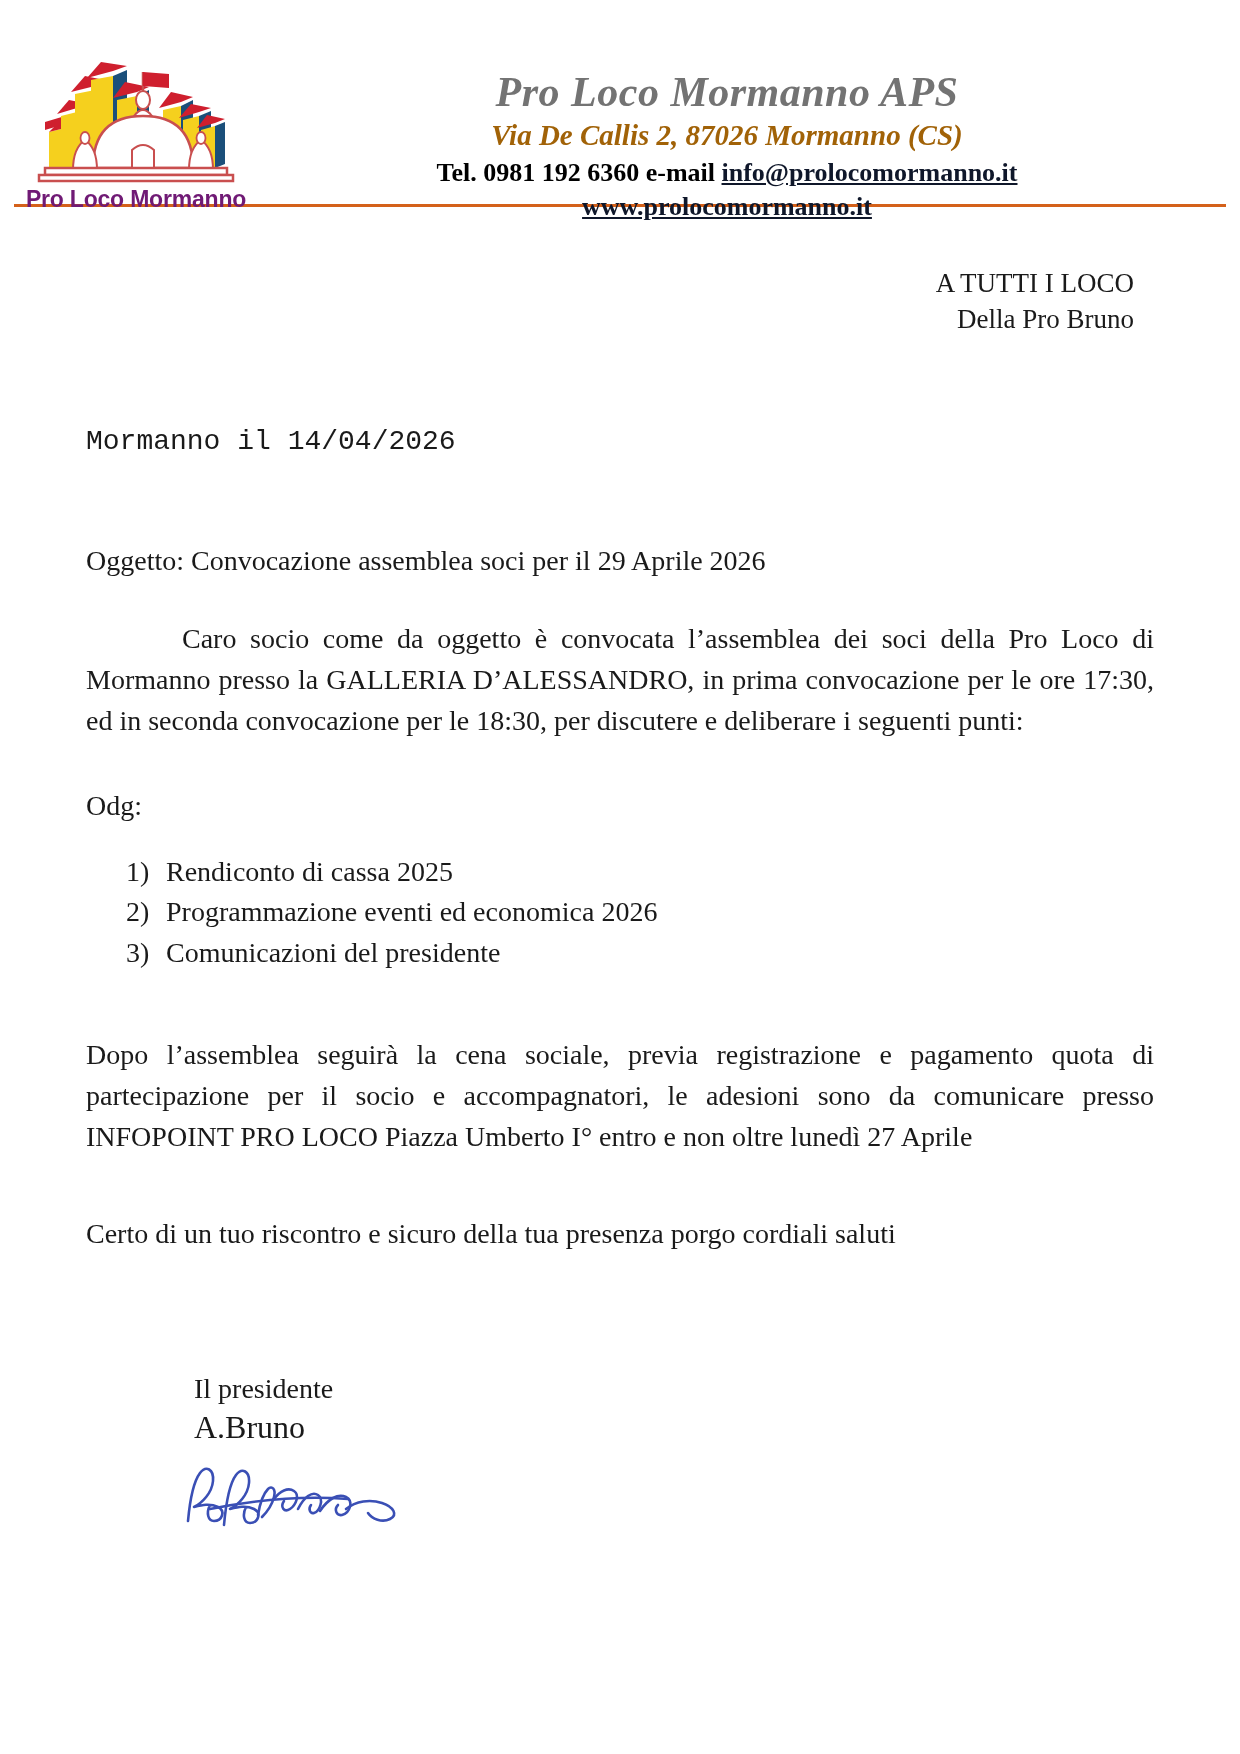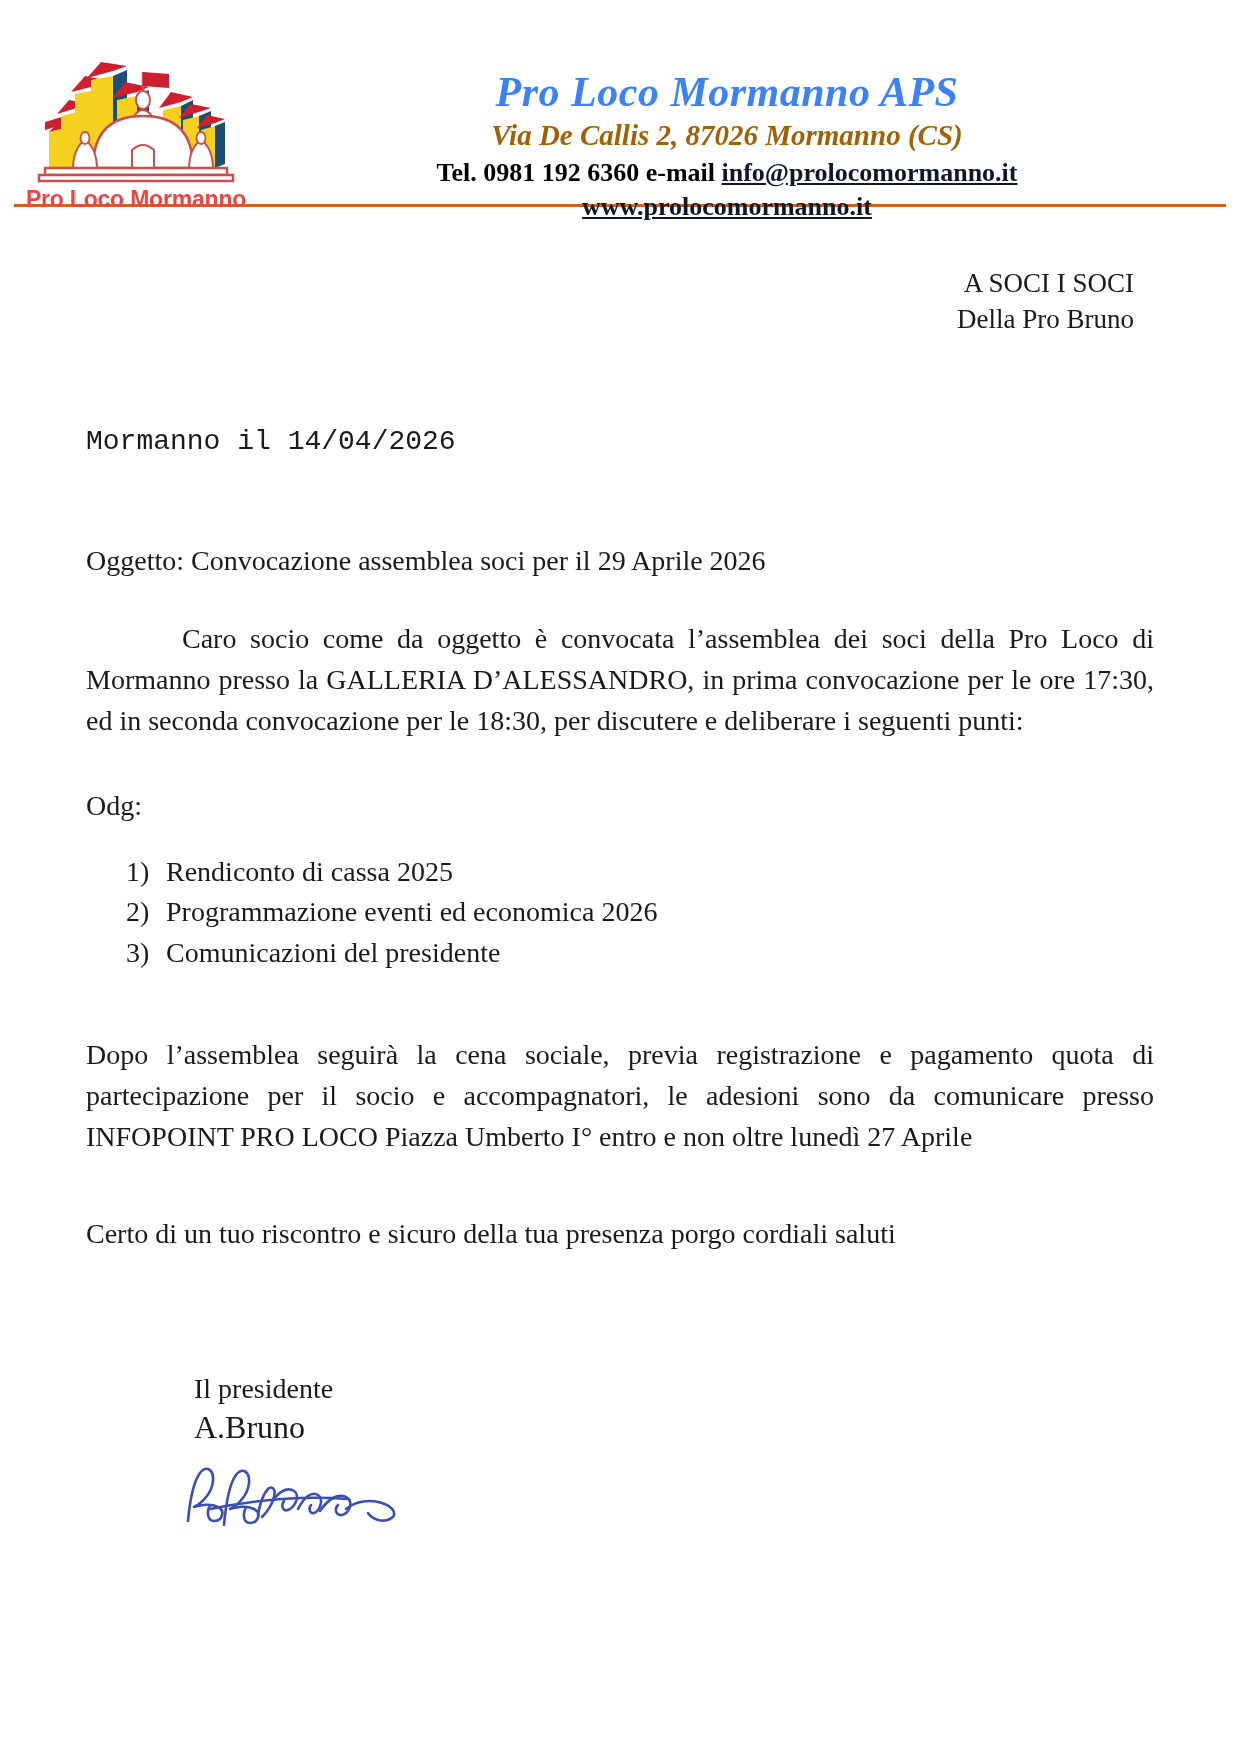--- a/index.html
+++ b/index.html
@@ -41,37 +41,37 @@
   .logo-mark {
     width: 210px;
     height: 130px;
     display: block;
   }
   .logo-word {
     font-family: "Liberation Sans", "DejaVu Sans", sans-serif;
     font-weight: bold;
     font-size: 23px;
     letter-spacing: -0.2px;
-    color: #ef4444;
+    color: #701a75;
     margin-top: 2px;
     white-space: nowrap;
   }
   .org-block {
     flex: 1 1 auto;
     text-align: center;
     padding-left: 24px;
     padding-top: 22px;
   }
   .org-name {
     font-size: 42px;
     font-weight: bold;
     font-style: italic;
     letter-spacing: 0.5px;
     line-height: 1.05;
-    color: #3b82f6;
+    color: #737373;
     white-space: nowrap;
   }
   .org-address {
     font-size: 29px;
     font-weight: bold;
     font-style: italic;
     line-height: 1.2;
     margin-top: 4px;
     color: #a16207;
     white-space: nowrap;
@@ -248,21 +248,21 @@
       <div class="org-contact"><span>Tel. 0981 192 6360 e-mail </span><a class="link" href="#">info@prolocomormanno.it</a></div>
       <div class="org-web"><a class="link" href="#">www.prolocomormanno.it</a></div>
     </div>
   </div>
 
   <div class="rule"></div>
 
   <div class="content">
 
     <div class="recipient">
-      <div>A SOCI I SOCI</div>
+      <div>A TUTTI I LOCO</div>
       <div>Della Pro Bruno</div>
     </div>
 
     <div class="date-line">Mormanno il 14/04/2026</div>
 
     <div class="subject-line">Oggetto: Convocazione assemblea soci per il 29 Aprile 2026</div>
 
     <div class="para indent">Caro socio come da oggetto è convocata l’assemblea dei soci della Pro Loco di Mormanno presso la GALLERIA D’ALESSANDRO, in prima convocazione per le ore 17:30, ed in seconda convocazione per le 18:30, per discutere e deliberare i seguenti punti:</div>
 
     <div class="odg-label">Odg:</div>

